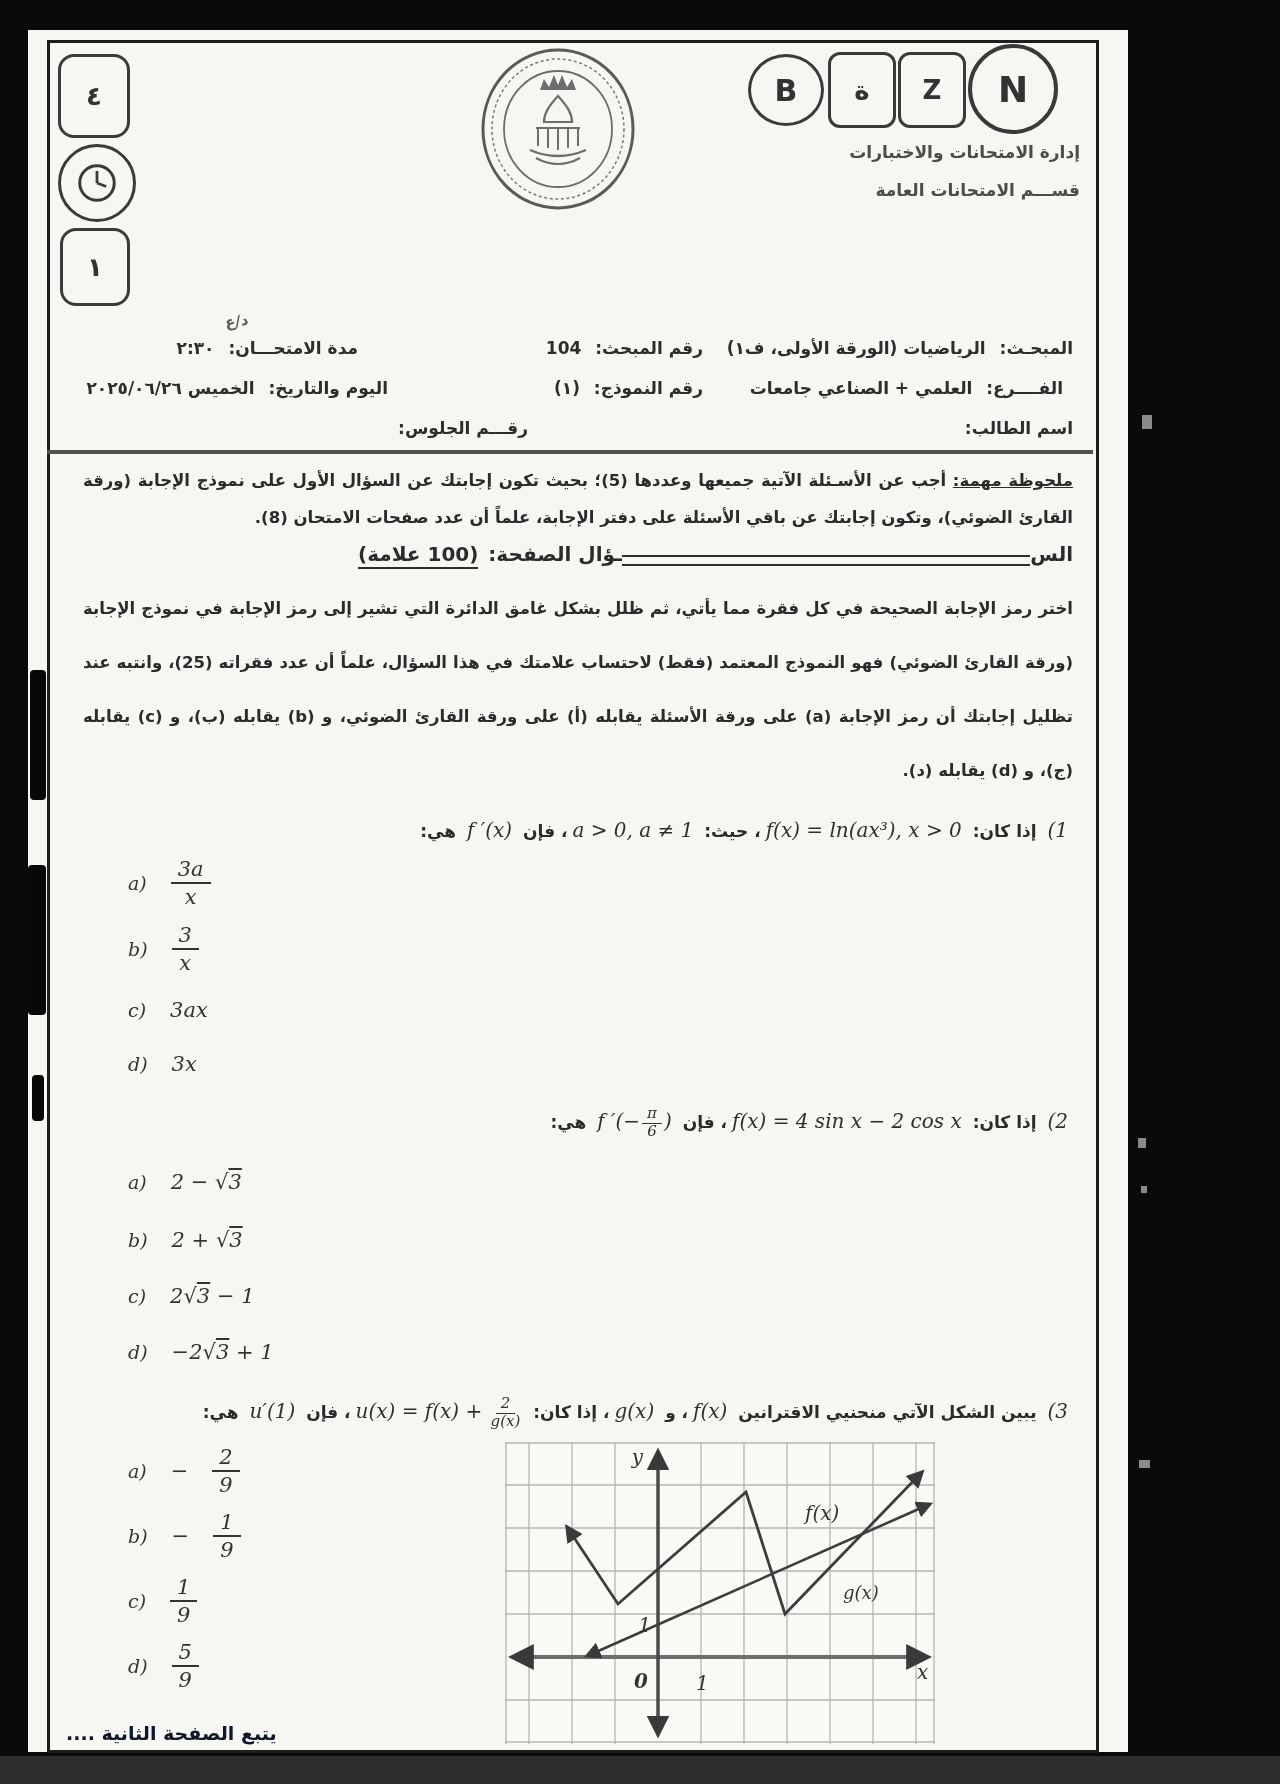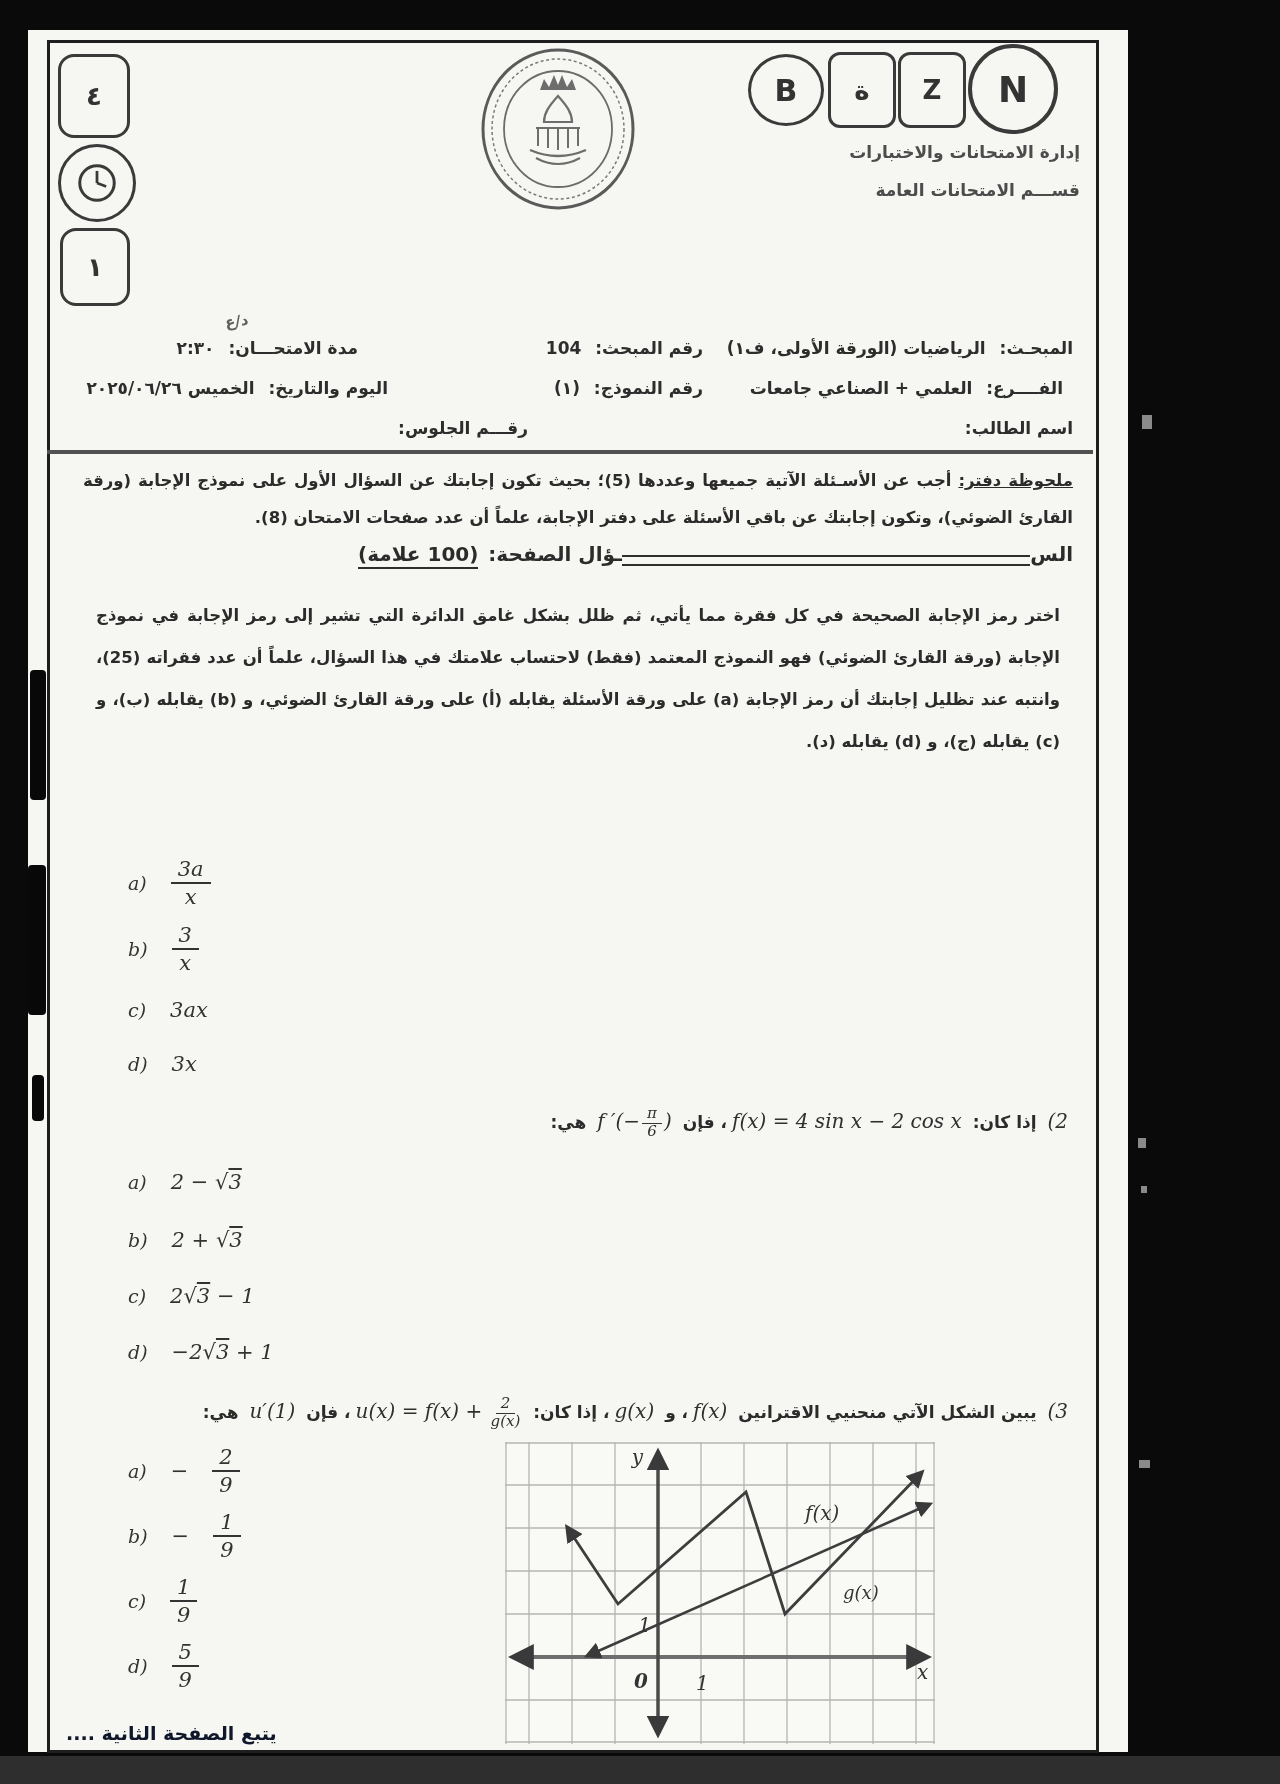--- a/index.html
+++ b/index.html
@@ -35,21 +35,21 @@
   .divider{position:absolute;left:19px;top:420px;width:1046px;height:4px;background:#515151;}
   .note{position:absolute;right:55px;left:55px;top:432px;direction:rtl;text-align:justify;
         font-size:16.5px;font-weight:bold;line-height:37px;margin:0;color:#2b2b2b;}
   .u{text-decoration:underline;}
   .section-head{position:absolute;right:55px;left:330px;top:512px;display:flex;direction:rtl;
         align-items:flex-start;font-size:20px;font-weight:bold;color:#2b2b2b;}
   .kashida{flex:1;height:7px;border-top:2.5px solid #2e2e2e;border-bottom:2.5px solid #2e2e2e;
         margin-top:13px;}
   .marks{border-bottom:2.5px solid #2e2e2e;margin-inline-start:10px;padding-bottom:1px;}
   .intro{position:absolute;right:55px;left:55px;top:552px;direction:rtl;text-align:justify;
-        font-size:16.5px;font-weight:bold;line-height:42px;margin:13px;color:#2b2b2b;}
+        font-size:16.5px;font-weight:bold;line-height:54px;margin:0;color:#2b2b2b;}
   .qline{position:absolute;right:55px;direction:rtl;font-size:17px;font-weight:bold;color:#2b2b2b;
         white-space:nowrap;}
   .m{font-family:"DejaVu Serif",serif;font-style:italic;font-weight:normal;font-size:20px;
         color:#2f2f2f;margin:0 5px;display:inline-block;}
   .q1line{top:788px;}
   .q2line{top:1076px;}
   .q3line{top:1366px;}
   .opt{position:absolute;left:100px;display:flex;align-items:center;gap:24px;
         font-family:"DejaVu Serif",serif;font-style:italic;color:#333;font-size:21px;}
   .opt .olabel{font-size:19px;}
@@ -146,32 +146,40 @@
   <div class="inf" style="right:55px;top:388px;">
     <span class="lab">اسم الطالب:</span>
   </div>
   <div class="inf" style="right:600px;top:388px;">
     <span class="lab">رقـــم الجلوس:</span>
   </div>
 
   <div class="divider"></div>
 
   <p class="note">
-    <span class="u">ملحوظة دفتر:</span><span> أجب عن الأسـئلة الآتية جميعها وعددها (5)؛ بحيث تكون إجابتك عن السؤال الأول على نموذج الإجابة (ورقة القارئ الضوئي)، وتكون إجابتك عن باقي الأسئلة على دفتر الإجابة، علماً أن عدد صفحات الامتحان (8).</span>
+    <span class="u">ملحوظة مهمة:</span><span> أجب عن الأسـئلة الآتية جميعها وعددها (5)؛ بحيث تكون إجابتك عن السؤال الأول على نموذج الإجابة (ورقة القارئ الضوئي)، وتكون إجابتك عن باقي الأسئلة على دفتر الإجابة، علماً أن عدد صفحات الامتحان (8).</span>
   </p>
 
   <div class="section-head">
     <span>الس</span>
     <span class="kashida"></span>
     <span>ـؤال الصفحة:</span>
     <span class="marks">(100 علامة)</span>
   </div>
 
   <p class="intro">اختر رمز الإجابة الصحيحة في كل فقرة مما يأتي، ثم ظلل بشكل غامق الدائرة التي تشير إلى رمز الإجابة في نموذج الإجابة (ورقة القارئ الضوئي) فهو النموذج المعتمد (فقط) لاحتساب علامتك في هذا السؤال، علماً أن عدد فقراته (25)، وانتبه عند تظليل إجابتك أن رمز الإجابة (a) على ورقة الأسئلة يقابله (أ) على ورقة القارئ الضوئي، و (b) يقابله (ب)، و (c) يقابله (ج)، و (d) يقابله (د).</p>
 
+  <div class="qline q1line">
+    <span class="m" dir="ltr">(1</span>
+    <span>إذا كان:</span>
+    <span class="m" dir="ltr">f(x) = ln(ax³),  x &gt; 0</span><span>، حيث:</span>
+    <span class="m" dir="ltr">a &gt; 0,  a ≠ 1</span><span>، فإن</span>
+    <span class="m" dir="ltr">f ′(x)</span>
+    <span>هي:</span>
+  </div>
   <div class="opt" style="top:827px;">
     <span class="olabel">a)</span>
     <span class="frac">
       <span class="fnum">3a</span>
       <span class="fden">x</span>
     </span>
   </div>
   <div class="opt" style="top:893px;">
     <span class="olabel">b)</span>
     <span class="frac">

